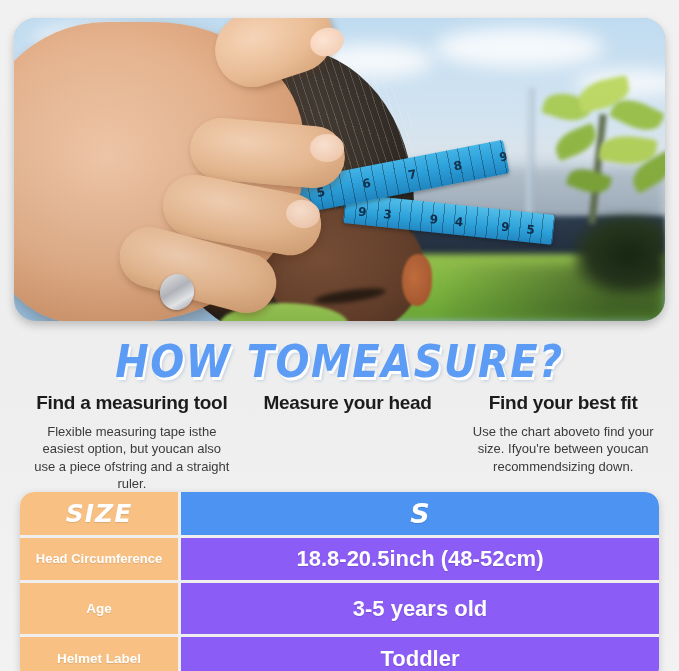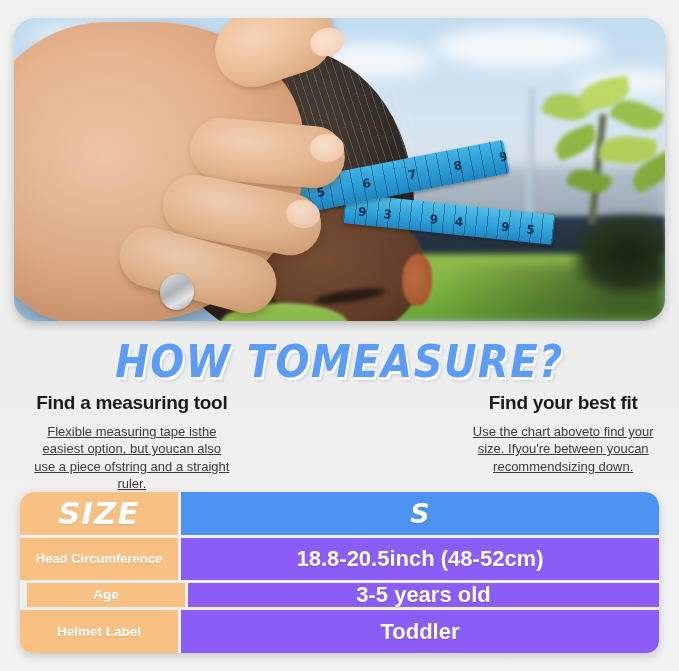--- a/index.html
+++ b/index.html
@@ -253,21 +253,20 @@
     color: #1c1c1c;
     margin-bottom: 9px;
     letter-spacing: -0.3px;
   }
   .col-body {
     font-size: 13px;
     color: #3b3b3b;
     line-height: 1.33;
     max-width: 205px;
     margin: 0 auto;
-    text-decoration: underline;
   }
 
   
   .size-table {
     position: absolute;
     left: 20px;
     top: 492px;
     width: 639px;
     border-radius: 14px 14px 12px 12px;
     overflow: hidden;
@@ -301,34 +300,34 @@
     align-items: center;
     justify-content: center;
     font-weight: 700;
     font-size: 22px;
     text-shadow: 0 1px 1px rgba(0,0,0,0.14);
     box-sizing: border-box;
   }
   .row-head .tlabel {
     font-family: "DejaVu Sans", sans-serif;
     font-style: italic;
-    font-size: 31px;
+    font-size: 25px;
     letter-spacing: 1px;
     border-radius: 14px 0 0 0;
   }
   .row-head .tvalue {
     background: #4d94f2;
     font-family: "DejaVu Sans", sans-serif;
     font-style: italic;
     font-size: 27px;
     border-radius: 0 14px 0 0;
   }
   .row-head { height: 43px; }
   .row-1 { height: 42px; }
-  .row-2 { height: 24px; padding-left: 7px; }
+  .row-2 { height: 51px; }
   .row-3 { height: 43px; justify-content: center; }
   .row-3 .tlabel { border-radius: 0 0 0 12px; }
   .row-3 .tvalue { border-radius: 0 0 12px 0; }
   .row-1 .tlabel { font-size: 13px; }
 </style>
 </head>
 <body>
 
 <div class="page">
 
@@ -391,20 +390,21 @@
   </div>
 
   <div class="title">HOW TOMEASURE?</div>
 
   <div class="columns">
     <div class="col">
       <div class="col-head">Find a measuring tool</div>
       <div class="col-body">Flexible measuring tape isthe easiest option, but youcan also use a piece ofstring and a straight ruler.</div>
     </div>
     <div class="col">
+      <div class="col-head">Measure your head</div>
     </div>
     <div class="col">
       <div class="col-head">Find your best fit</div>
       <div class="col-body">Use the chart aboveto find your size. Ifyou're between youcan recommendsizing down.</div>
     </div>
   </div>
 
   <div class="size-table">
     <div class="trow row-head">
       <div class="tlabel">SIZE</div>

